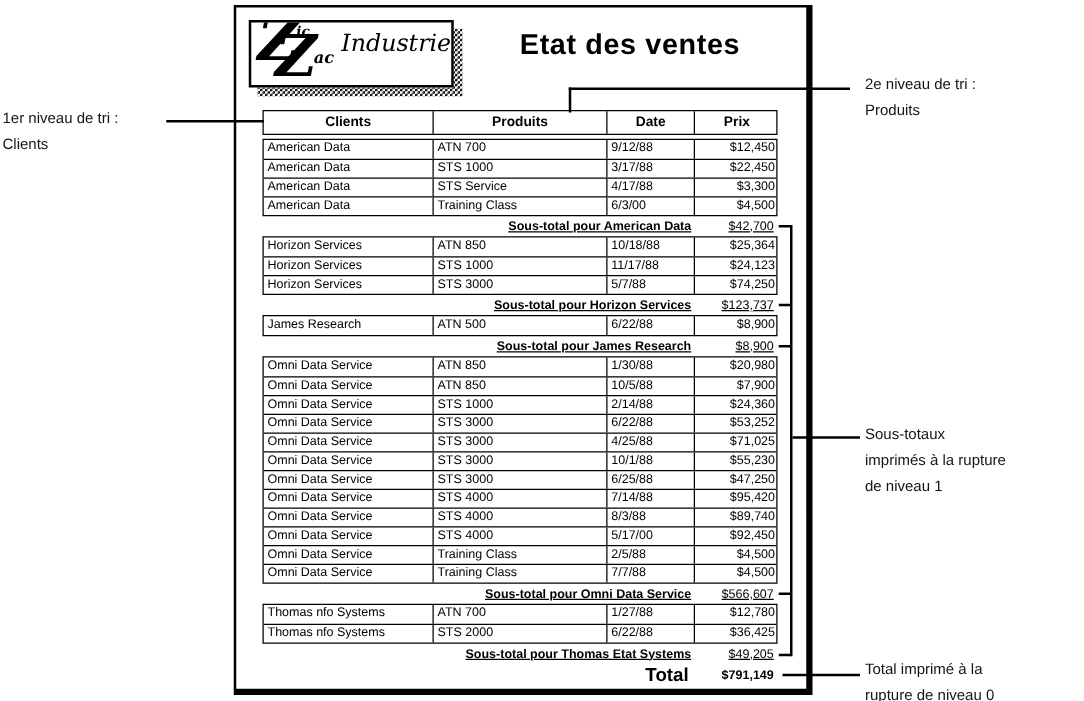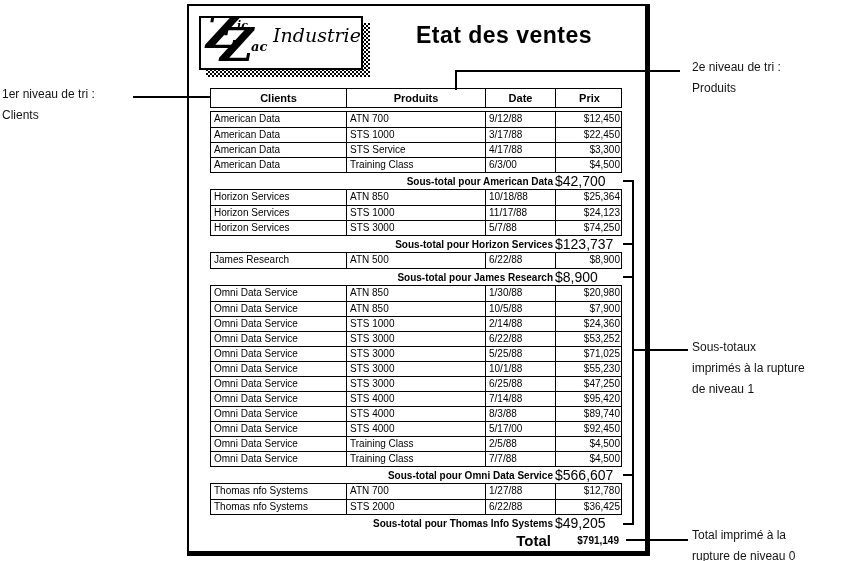--- a/index.html
+++ b/index.html
@@ -49,23 +49,23 @@
   .group-box { border:1px solid #000; margin-top:0; }
   .hdr { margin-bottom:3px; }
   .t-row { height:15px; }
   .t-row + .t-row { border-top:1px solid #000; }
   .cell {
     font-size:10px; line-height:13px; padding:0 3px; overflow:hidden;
     white-space:nowrap; color:#000;
   }
   .c0, .c1, .c2 { border-right:1px solid #000; }
   .c3 { text-align:right; }
-  .subtotal-row { display:flex; height:16px; align-items:center; }
+  .subtotal-row { display:flex; height:16px; align-items:center;text-decoration:underline; }
   .st-label { width:345px; text-align:right; font-size:10px; font-weight:bold; padding-right:2px; white-space:nowrap; }
-  .st-value { flex:1; font-size:14px; padding-right:3px; white-space:nowrap; }
+  .st-value { flex:1; text-align:right; font-size:10px; padding-right:3px; white-space:nowrap; }
   .total-row { display:flex; height:18px; align-items:center; }
   .tot-label { width:345px; text-align:right; font-size:15px; font-weight:bold; padding-right:4px; }
   .tot-value { flex:1; text-align:right; font-size:10px; font-weight:bold; padding-right:3px; }
 
   
   .cline { position:absolute; background:#000; z-index:5; }
 
   
   .anno { position:absolute; color:#141414; font-size:12px; line-height:21px; }
 </style>
@@ -183,21 +183,21 @@
             </div>
             <div class="t-row grid4">
               <div class="cell c0">Omni Data Service</div>
               <div class="cell c1">STS 3000</div>
               <div class="cell c2">6/22/88</div>
               <div class="cell c3">$53,252</div>
             </div>
             <div class="t-row grid4">
               <div class="cell c0">Omni Data Service</div>
               <div class="cell c1">STS 3000</div>
-              <div class="cell c2">5/25/88</div>
+              <div class="cell c2">4/25/88</div>
               <div class="cell c3">$71,025</div>
             </div>
             <div class="t-row grid4">
               <div class="cell c0">Omni Data Service</div>
               <div class="cell c1">STS 3000</div>
               <div class="cell c2">10/1/88</div>
               <div class="cell c3">$55,230</div>
             </div>
             <div class="t-row grid4">
               <div class="cell c0">Omni Data Service</div>
@@ -248,21 +248,21 @@
               <div class="cell c3">$12,780</div>
             </div>
             <div class="t-row grid4">
               <div class="cell c0">Thomas nfo Systems</div>
               <div class="cell c1">STS 2000</div>
               <div class="cell c2">6/22/88</div>
               <div class="cell c3">$36,425</div>
             </div>
           </div>
           <div class="subtotal-row">
-            <div class="st-label">Sous-total pour Thomas Info Systems</div>
+            <div class="st-label">Sous-total pour Thomas Etat Systems</div>
             <div class="st-value">$49,205</div>
           </div>
         </div>
 
       <div class="total-row">
         <div class="tot-label">Total</div>
         <div class="tot-value">$791,149</div>
       </div>
     </div>
 

